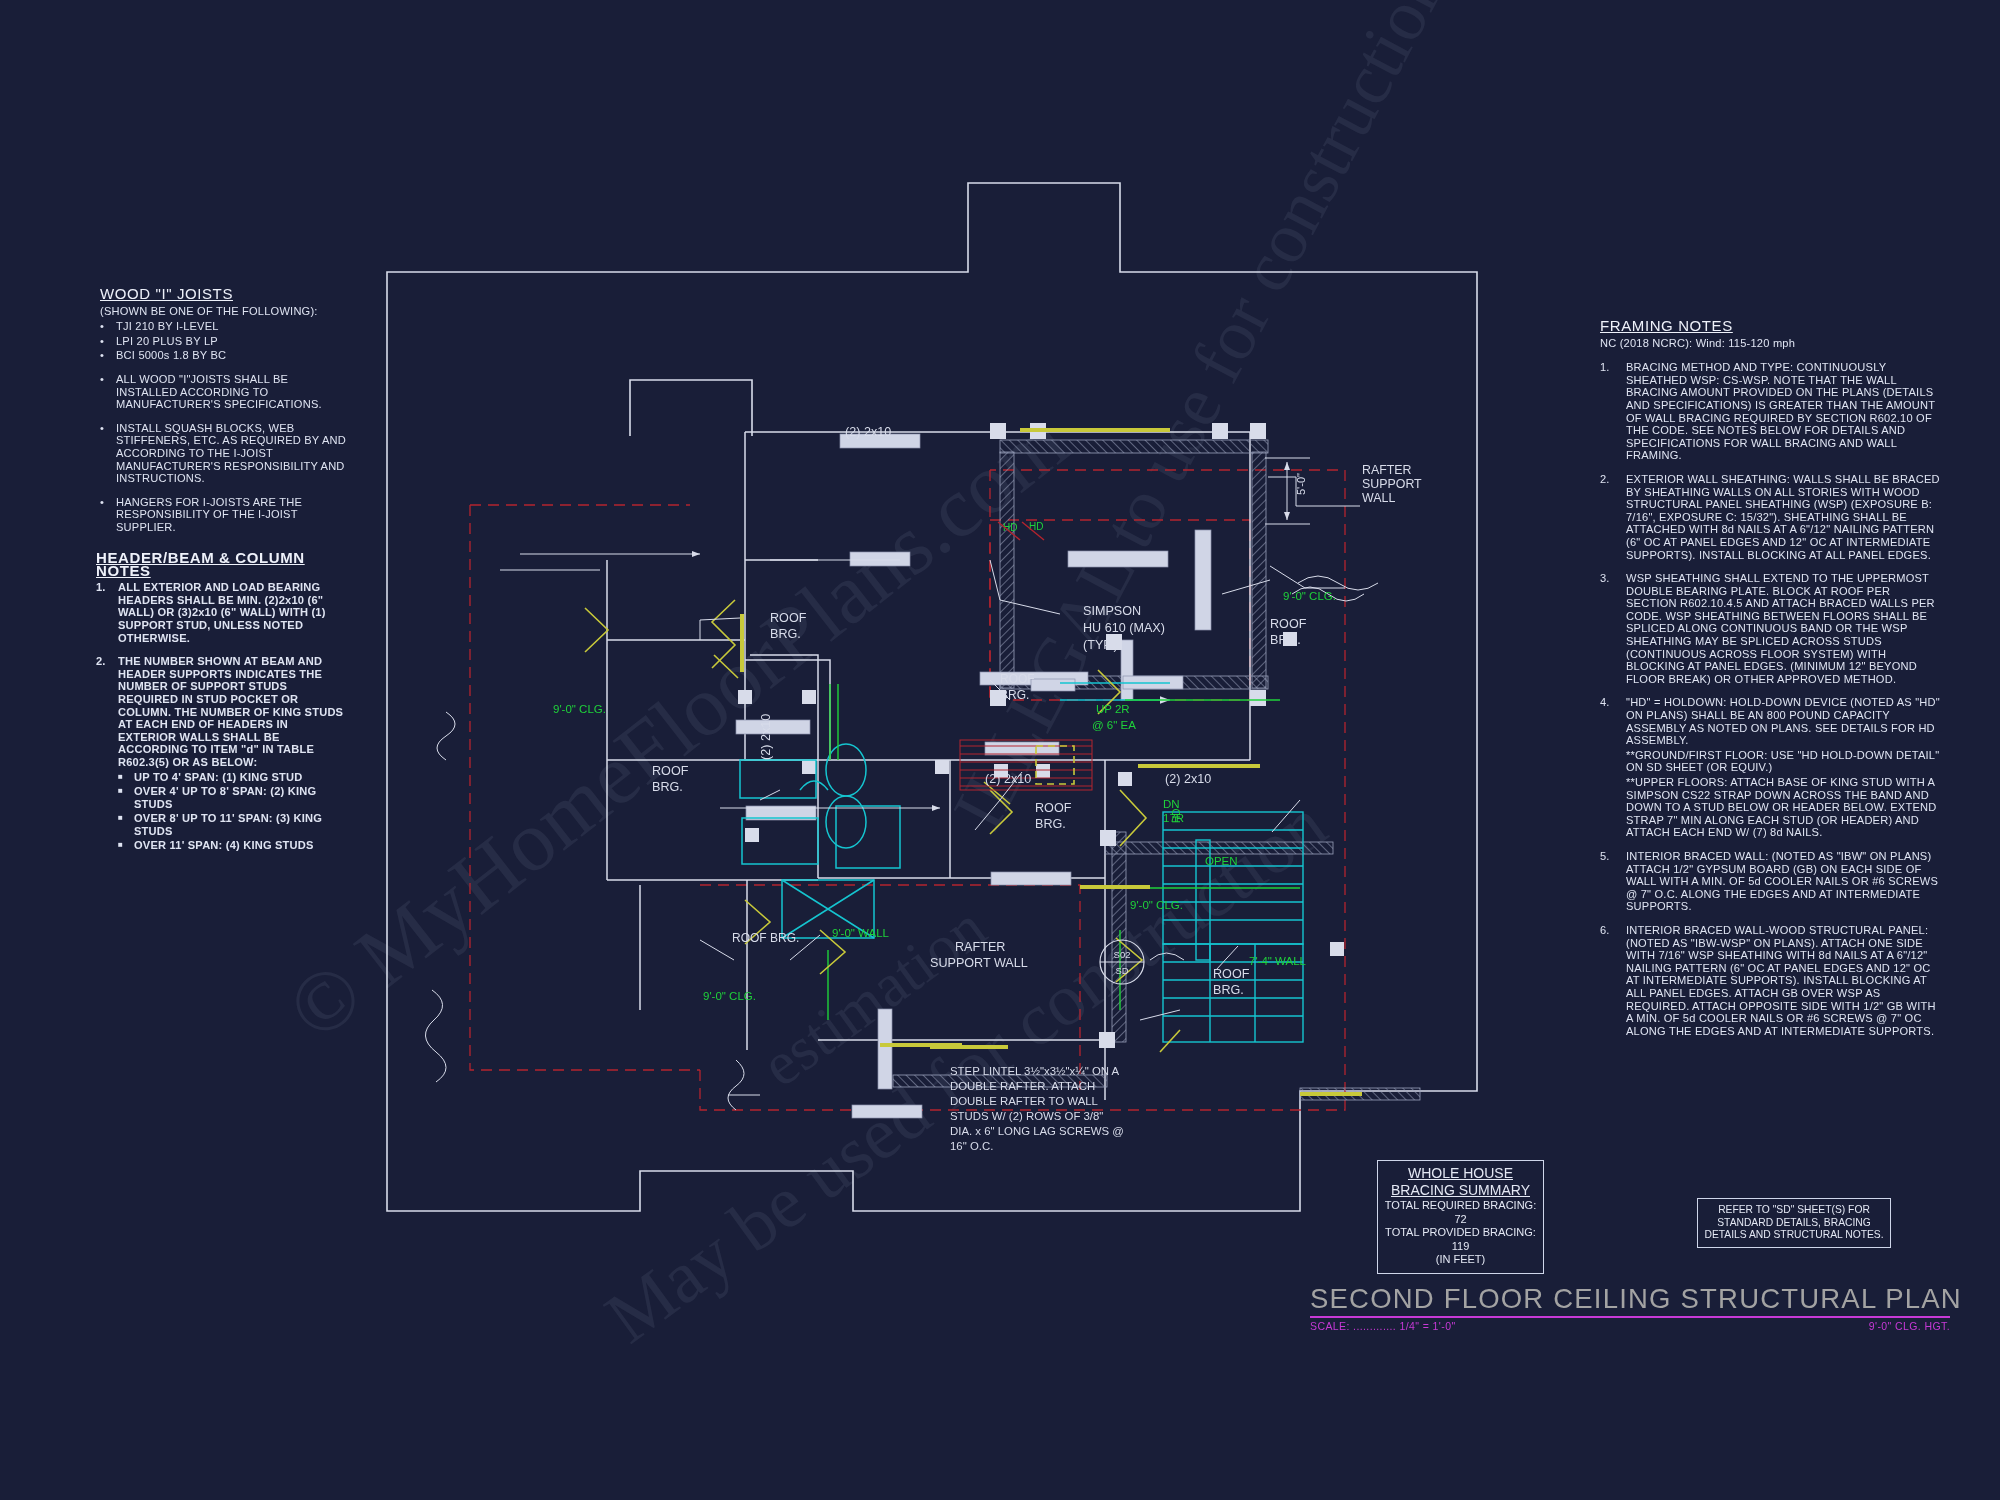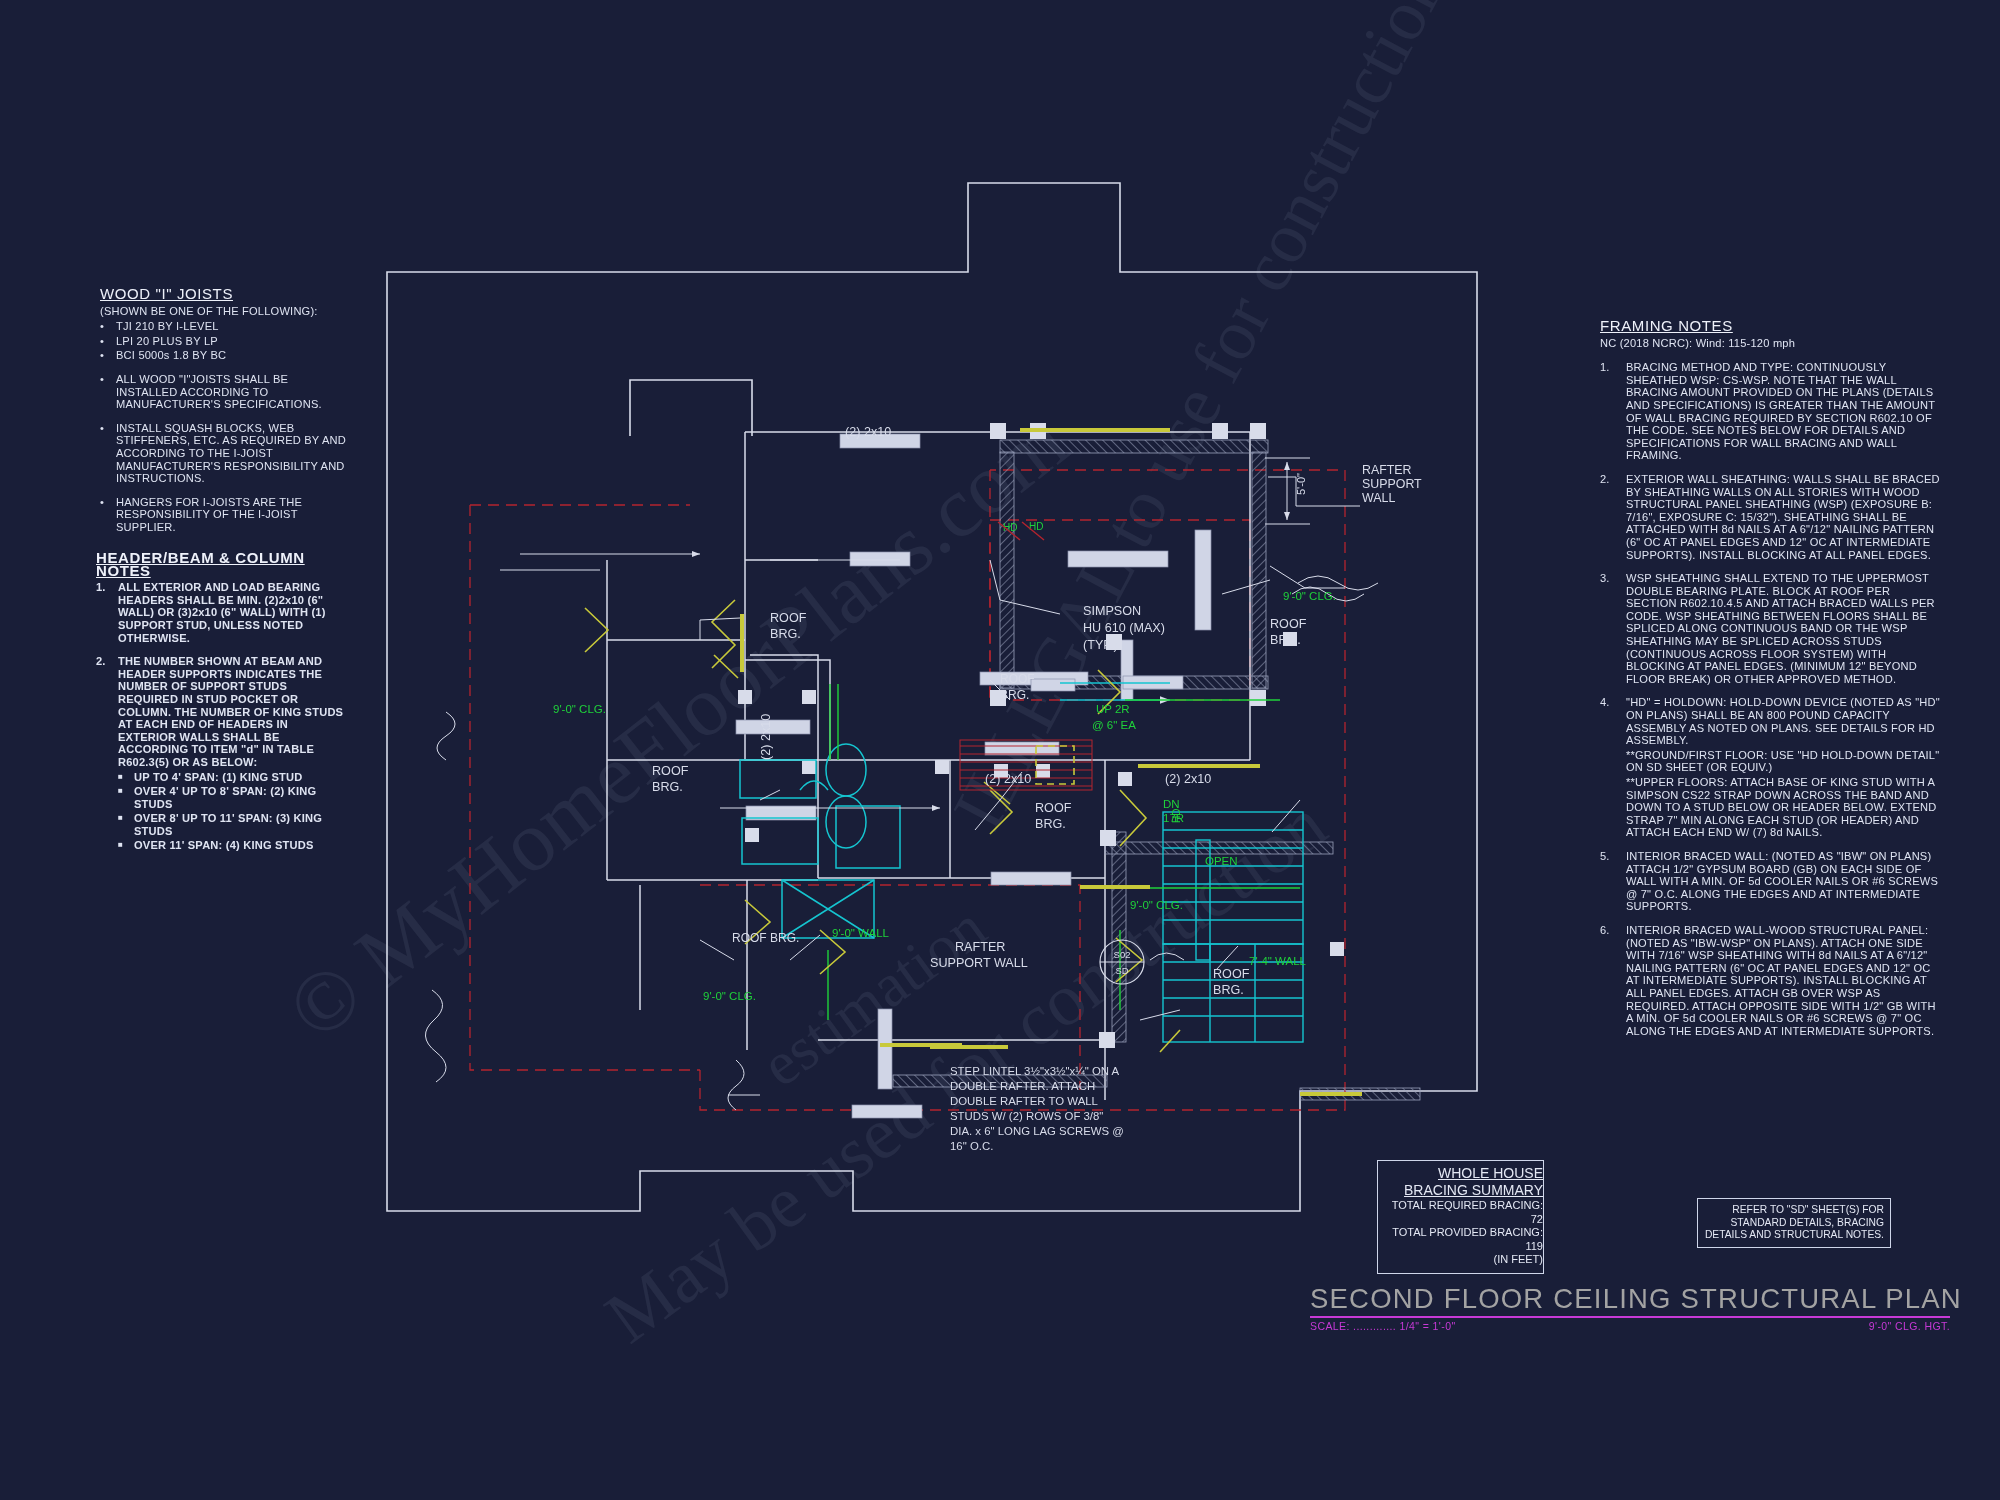--- a/index.html
+++ b/index.html
@@ -28,21 +28,21 @@
   .li .tx{flex:1;}
   .gap{height:9px;}
   .sq{font-size:8px;line-height:12.6px;}
 
   .notes-wood{left:100px;top:288px;width:250px;}
   .notes-hbc{left:96px;top:552px;width:250px;font-weight:bold;}
   .notes-fr{left:1600px;top:320px;width:340px;}
   .notes-fr .li .num{width:26px;flex:0 0 26px;}
 
   
-  .box{position:absolute;border:1px solid #cfd6ea;text-align:right;
+  .box{position:absolute;border:1px solid #cfd6ea;text-align:center;
        font-size:11px;line-height:13.5px;color:#e4e8f4;}
   .box .t{text-decoration:underline;font-size:14px;line-height:17px;}
   #bracing-summary{left:1377px;top:1160px;width:165px;padding:4px 0 6px;}
   #sd-ref{left:1697px;top:1198px;width:180px;padding:5px 6px;font-size:10.3px;line-height:12.6px;}
 
   
   #plan-title{position:absolute;left:1310px;top:1283px;width:640px;}
   #plan-title .main{font-size:27.5px;letter-spacing:1.2px;color:#a3a3a3;
                     white-space:nowrap;}
   #plan-title .rule{height:2px;background:#c739d6;margin-top:1px;}

